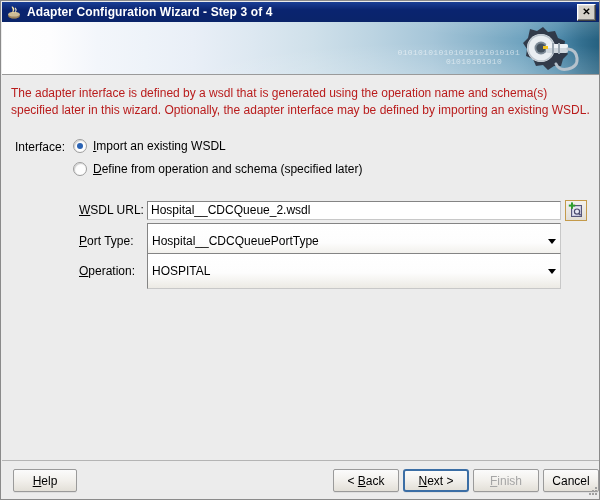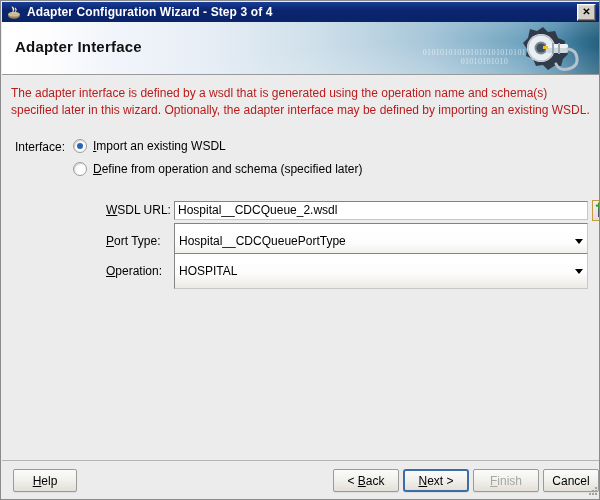--- a/index.html
+++ b/index.html
@@ -107,24 +107,24 @@
   .banner-title {
     position: absolute;
     left: 13px; top: 16px;
     font-size: 15px;
     font-weight: bold;
     color: #111111;
     letter-spacing: 0.2px;
   }
   .binary-strip {
     position: absolute;
-    right: 74px; top: 26px;
+    right: 80px; top: 26px;
     width: 170px;
     text-align: right;
-    font-family: Liberation Serif, serif;
+    font-family: Liberation Mono, monospace;
     font-size: 8px;
     line-height: 9px;
     color: rgba(255,255,255,0.55);
     white-space: nowrap;
     overflow: hidden;
     letter-spacing: 0.3px;
   }
   .binary-strip .row2 { display:block; padding-right: 18px; text-align: right; }
   .banner-graphic {
     position: absolute;
@@ -192,21 +192,20 @@
     display: flex;
     align-items: center;
     height: 20px;
   }
   .field-label {
     width: 62px;
     text-align: left;
     font-size: 12px;
     padding-right: 6px;
     white-space: nowrap;
-    margin-left: 27px;
   }
   .row-wsdl  { left: 78px; top: 61px; }
   .row-port  { left: 78px; top: 92px; }
   .row-oper  { left: 78px; top: 122px; }
 
   .text-input {
     width: 414px;
     height: 19px;
     box-sizing: border-box;
     border: 1px solid;
@@ -350,21 +349,20 @@
         <rect x="43" y="23" width="5" height="3" fill="#f3c41f"></rect>
         <path d="M68 26 q8 1 9 9 q1 9 -9 11 q-9 2 -12 -5" fill="none" stroke="#b6c2cc" stroke-width="3" stroke-linecap="round"></path>
       </g>
     </svg>
 
     <div class="binary-strip">
       <span>010101010101010101010101</span>
       <span class="row2">01010101010</span>
     </div>
 
-    <div class="banner-title">Adapter Interface</div>
   </div>
 
   <div class="description">The adapter interface is defined by a wsdl that is generated using the operation name and schema(s) specified later in this wizard.  Optionally, the adapter interface may be defined by importing an existing WSDL.</div>
 
   <div class="form-area">
 
     <div class="row-interface">
       <div class="lbl-interface">Interface:</div>
       <div class="radio-group">
 

